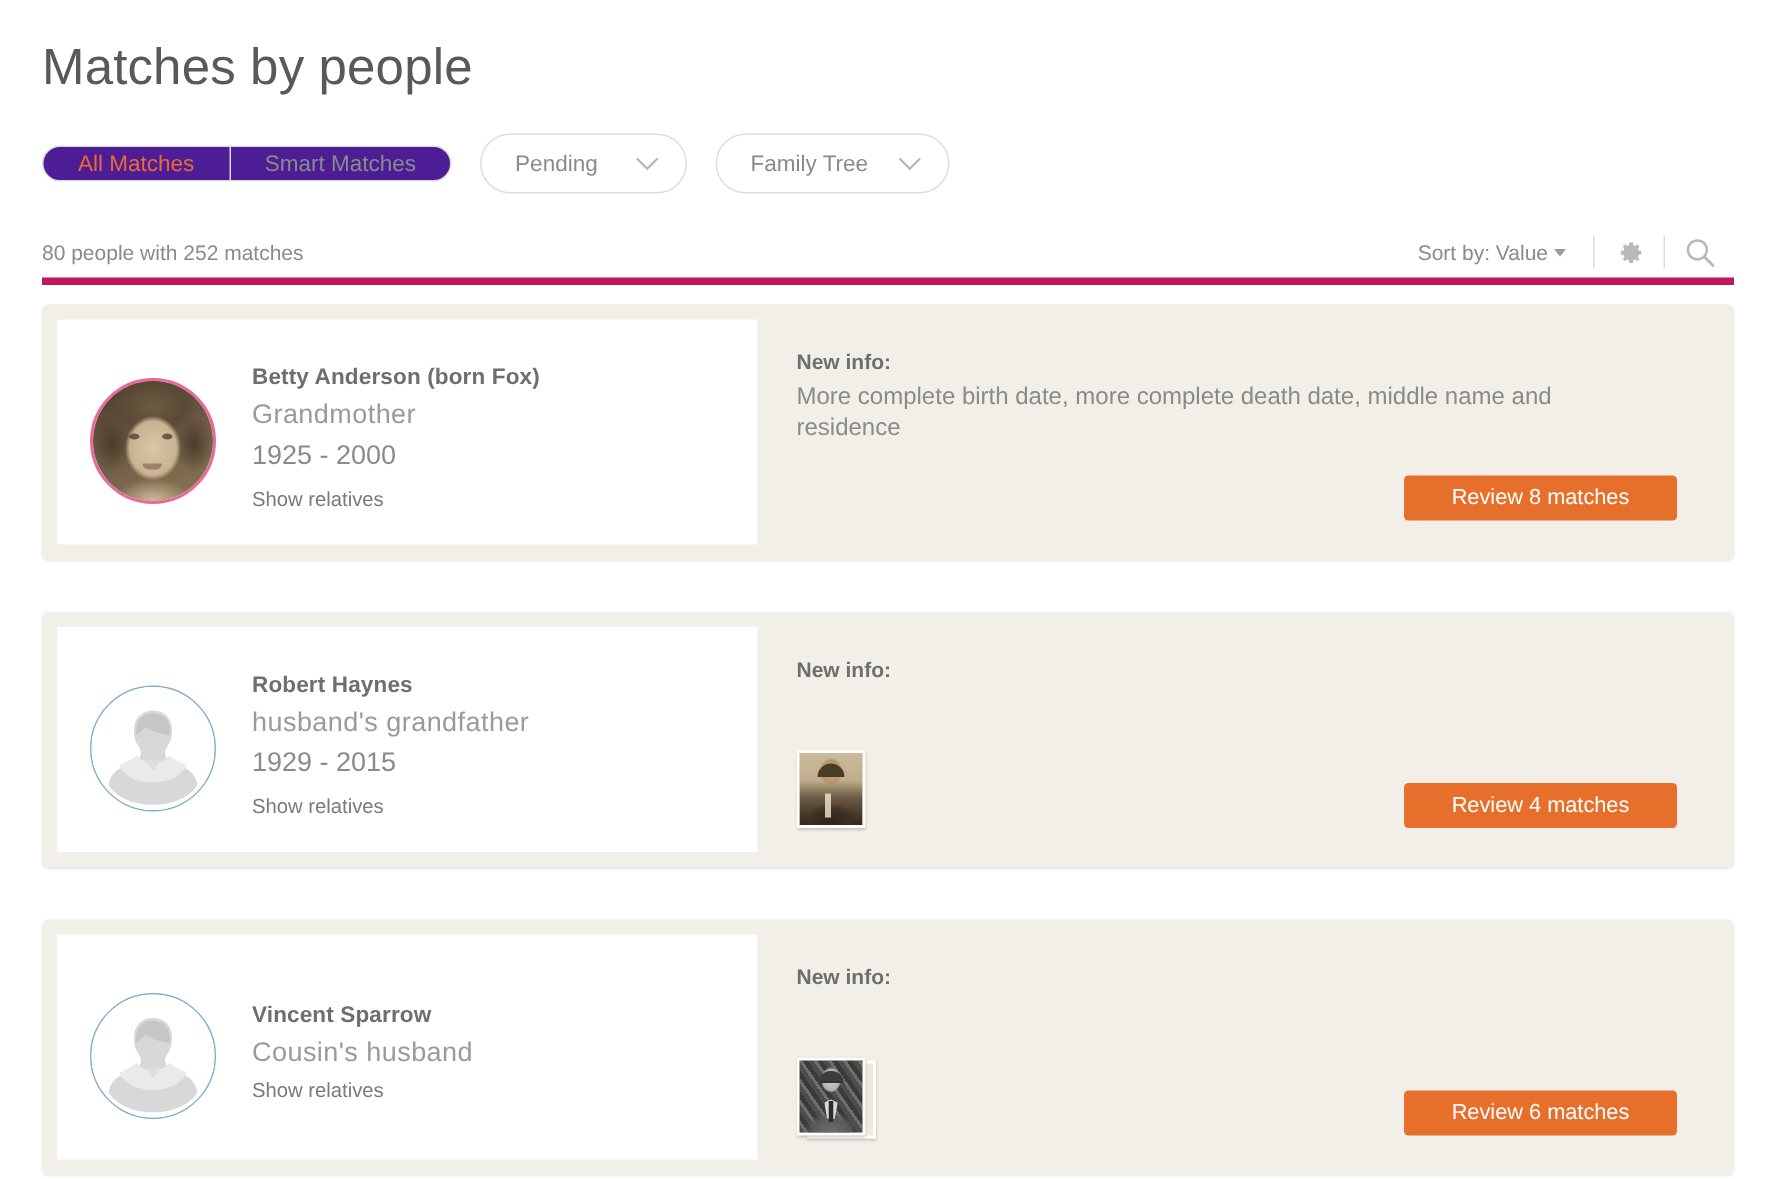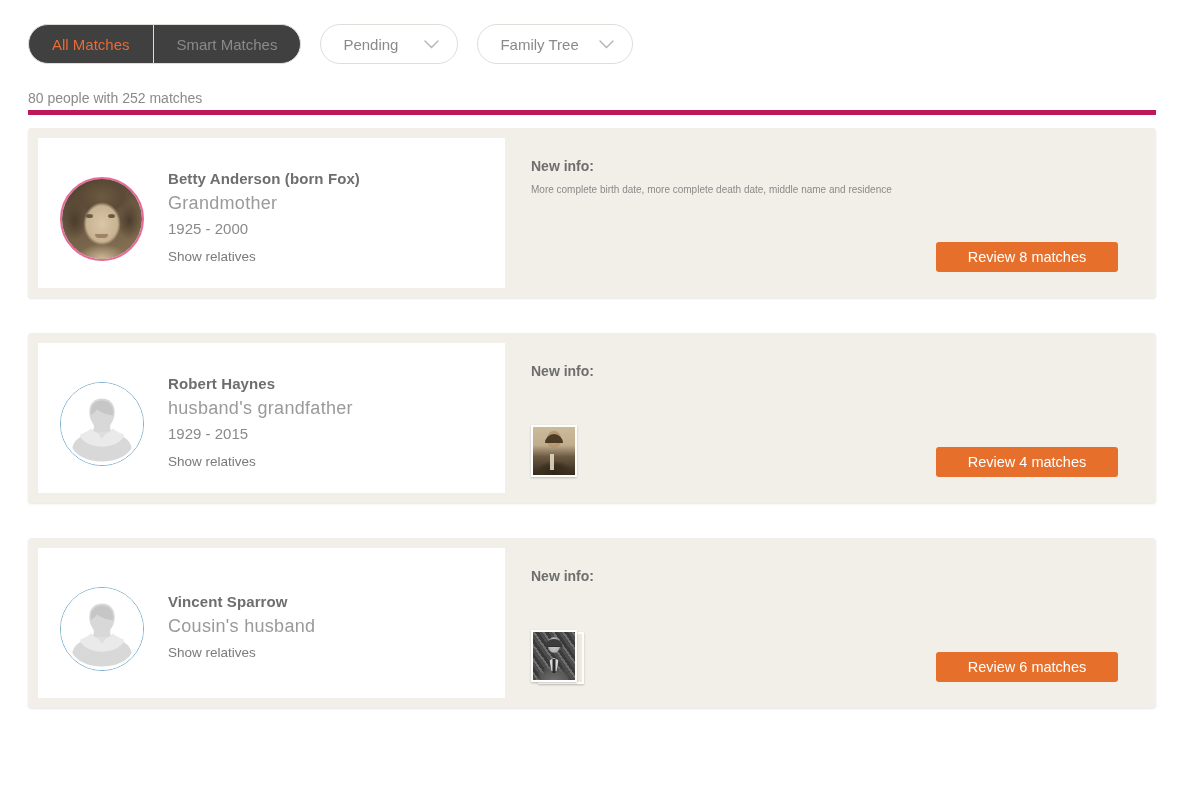--- a/index.html
+++ b/index.html
@@ -36,22 +36,22 @@
   .filter-bar {
     display: flex;
     align-items: center;
     padding: 24px 0 0 14px;
     gap: 19px;
   }
   .tab-group {
     display: flex;
     border: 1px solid #e0ddd8;
     border-radius: 21px;
-    background: #404040;
-    height: 40px;
+    background: #4c1d95;
+    height: 24px;
     box-sizing: border-box;
     overflow: hidden;
   }
   .tab {
     display: flex;
     align-items: center;
     justify-content: center;
     padding: 0 23px;
     font-size: 15px;
     color: #8a8a8a;
@@ -228,21 +228,21 @@
     margin: 0 0 6px 0;
     letter-spacing: 0.1px;
   }
   .person-relation {
     font-size: 18px;
     color: #9a9a9a;
     margin: 0 0 6px 0;
     letter-spacing: 0.3px;
   }
   .person-years {
-    font-size: 15px;
+    font-size: 18px;
     color: #8a8a8a;
     margin: 0 0 10px 0;
   }
   .show-relatives {
     font-size: 13.5px;
     color: #7a7a7a;
     cursor: pointer;
     display: inline-block;
   }
 
@@ -254,21 +254,21 @@
     display: flex;
     flex-direction: column;
   }
   .new-info-label {
     font-size: 14px;
     font-weight: bold;
     color: #6e6e6e;
     margin: 0 0 5px 0;
   }
   .new-info-text {
-    font-size: 10px;
+    font-size: 16px;
     color: #8a8a8a;
     line-height: 21px;
     margin: 0;
     max-width: 560px;
   }
   .info-bottom {
     margin-top: auto;
     display: flex;
     align-items: flex-end;
     justify-content: space-between;
@@ -378,20 +378,21 @@
     cursor: pointer;
     white-space: nowrap;
     margin-left: auto;
   }
 </style>
 </head>
 <body>
 
 <div class="page">
 
+  <h1 class="page-title">Matches by people</h1>
 
   <div class="filter-bar">
 
     <div class="tab-group">
       <button class="tab active">All Matches</button>
       <button class="tab">Smart Matches</button>
     </div>
 
     <div class="dropdown">
       <span>Pending</span>
@@ -408,20 +409,41 @@
         <svg width="15" height="9" viewBox="0 0 15 9">
             <path d="M1 1 L7.5 7.5 L14 1" fill="none" stroke="#b3b3b3" stroke-width="1.4" stroke-linecap="round"></path>
           </svg>
       </span>
     </div>
 
   </div>
 
   <div class="meta-row">
     <div class="count-text">80 people with 252 matches</div>
+    <div class="meta-tools">
+      <div class="sort-control"><span>Sort by: Value</span><span class="caret-down"></span></div>
+      <div class="tool-sep"></div>
+      <div class="icon-btn">
+        <span>
+          <svg width="19" height="19" viewBox="0 0 20 20">
+            <path fill="#b9b9b9" d="M10 6.6A3.4 3.4 0 1 0 10 13.4 3.4 3.4 0 1 0 10 6.6zm0 5.1a1.7 1.7 0 1 1 0-3.4 1.7 1.7 0 0 1 0 3.4z"></path>
+            <path fill="#b9b9b9" d="M18 8.6h-1.6a6.6 6.6 0 0 0-.7-1.7l1.2-1.2-1.6-1.6-1.2 1.2a6.6 6.6 0 0 0-1.7-.7V2.8H9.6v1.8a6.6 6.6 0 0 0-1.7.7L6.7 4.1 5.1 5.7l1.2 1.2a6.6 6.6 0 0 0-.7 1.7H3.8v2.8h1.8c.15.6.39 1.17.7 1.7l-1.2 1.2 1.6 1.6 1.2-1.2c.53.31 1.1.55 1.7.7v1.8h2.8v-1.8c.6-.15 1.17-.39 1.7-.7l1.2 1.2 1.6-1.6-1.2-1.2c.31-.53.55-1.1.7-1.7H18V8.6z"></path>
+          </svg>
+        </span>
+      </div>
+      <div class="tool-sep"></div>
+      <div class="icon-btn">
+        <span>
+          <svg width="21" height="21" viewBox="0 0 21 21">
+            <circle cx="8.6" cy="8.6" r="6.3" fill="none" stroke="#b9b9b9" stroke-width="1.7"></circle>
+            <line x1="13.2" y1="13.2" x2="19" y2="19" stroke="#b9b9b9" stroke-width="1.9" stroke-linecap="round"></line>
+          </svg>
+        </span>
+      </div>
+    </div>
   </div>
 
   <div class="cards">
 
     <div class="match-card">
       <div class="person-panel">
         <div class="avatar ring-pink">
           <div class="photo-woman">
             <span class="eye-l"></span>
               <span class="eye-r"></span>

